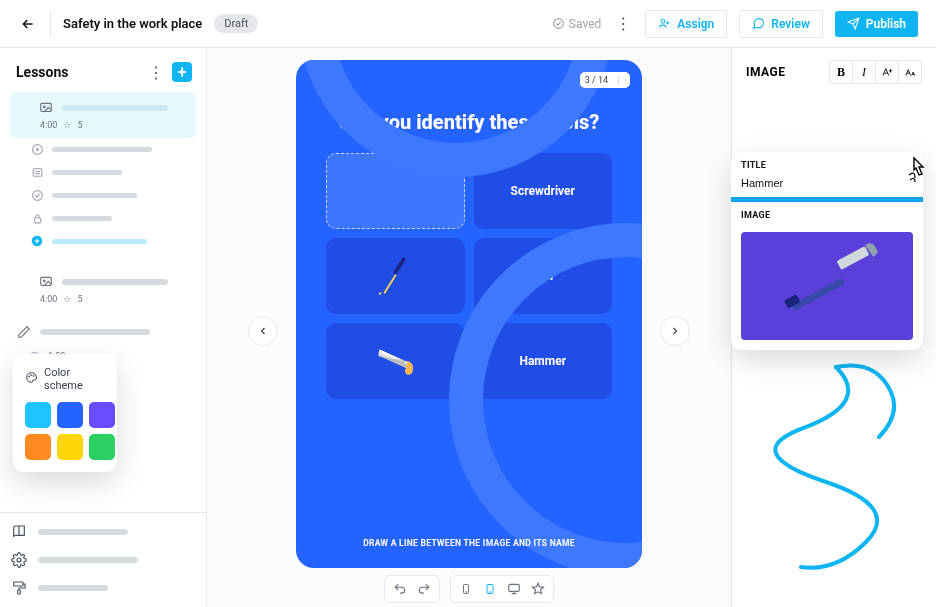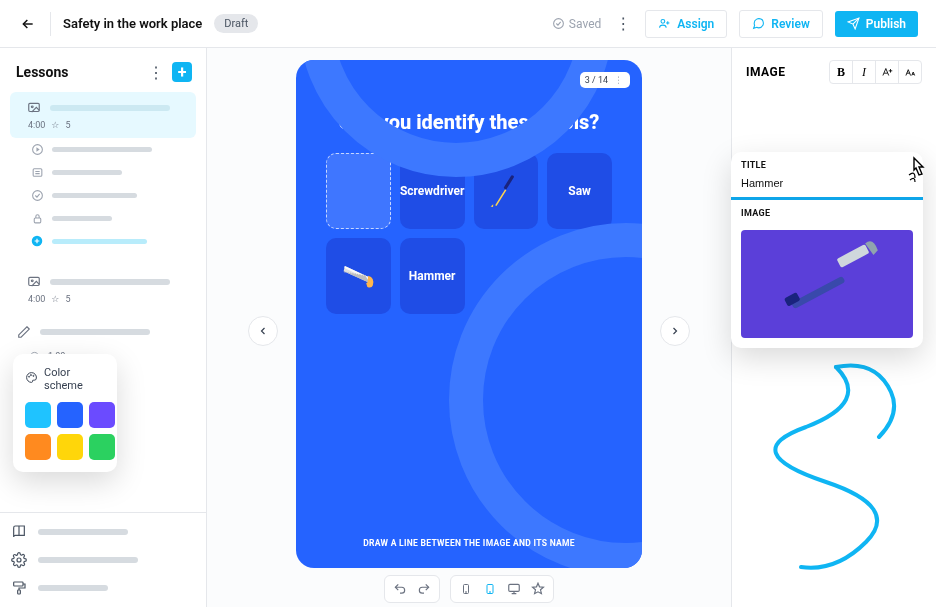--- a/index.html
+++ b/index.html
@@ -33,21 +33,21 @@
     .btn-publish { background: #0fb5f3; color: #fff; border: none; }
     
     .main { display:flex; height: calc(100% - 48px); }
     
     .sidebar { width: 207px; border-right: 1px solid #e5e7eb; display:flex; flex-direction:column; }
     .sidebar-head { display:flex; align-items:center; justify-content:space-between; padding: 14px 14px 10px 16px; gap: 24px; }
     .sidebar-head h3 { font-size: 14px; font-weight:700; color:#111; }
     .sidebar-head .actions { display:flex; align-items:center; gap:6px; }
     .add-btn { width:20px; height:20px; background:#0fb5f3; color:#fff; border-radius:4px; display:flex; align-items:center; justify-content:center; font-weight:bold; cursor:pointer; }
     .lesson-list { flex:1; padding: 0 10px; overflow:hidden; }
-    .lesson-card { background:#e6f9ff; border-radius:6px; padding: 8px 16px; margin-bottom:0; }
+    .lesson-card { background:#e6f9ff; border-radius:6px; padding: 8px 28px; margin-bottom:0; }
     .lesson-card.plain { background:transparent; }
     .lesson-row { display:flex; align-items:center; gap:8px; }
     .lesson-icon { width:16px; height:16px; color:#6b7280; display:flex; align-items:center; justify-content:center; flex-shrink:0; }
     .skel { height:6px; background:#cce9f2; border-radius:3px; }
     .skel.grey { background:#d6dbe0; }
     .lesson-meta { font-size: 9px; color:#6b7280; display:flex; gap:6px; align-items:center; margin-top:4px; padding-left:2px; }
     .sub-items { padding-left: 20px; margin-top:4px; display:flex; flex-direction:column; gap:9px; }
     .sub-item { display:flex; align-items:center; gap:8px; }
     .sub-icon { width:14px; height:14px; color:#9ca3af; flex-shrink:0; display:flex; align-items:center; justify-content:center; }
     .sub-skel { height:5px; background:#d6dbe0; border-radius:3px; flex:1; max-width:100px; }
@@ -58,21 +58,21 @@
     .sf-icon { width:18px; height:18px; color:#4b5563; display:flex; align-items:center; justify-content:center; }
     .sf-skel { height:6px; background:#d6dbe0; border-radius:3px; flex:1; max-width:90px; }
     
     .canvas { flex:1; background:#fbfcfd; position:relative; display:flex; align-items:flex-start; justify-content:center; padding-top:12px; }
     .slide-wrap { position:relative; }
     .slide { width: 346px; height: 508px; background:#2563ff; border-radius:18px; position:relative; overflow:hidden; color:#fff; }
     .slide-circles { position:absolute; inset:0; pointer-events:none; }
     .page-ind { position:absolute; top:12px; right:12px; display:flex; align-items:center; gap:4px; background:#fff; border-radius:5px; padding: 3px 5px; font-size:9px; color:#374151;margin-left:32px; }
     .page-ind .kb { color:#9ca3af; cursor:pointer; padding: 0 2px; }
     .slide-title { text-align:center; font-size:20px; font-weight:800; margin-top:50px; padding: 0 30px; line-height:1.25; }
-    .grid { display:grid; grid-template-columns: 1fr 1fr 1fr 1fr; gap:9px; padding: 18px 30px 0 30px; text-align: right; }
+    .grid { display:grid; grid-template-columns: 1fr 1fr; gap:9px; padding: 18px 30px 0 30px; text-align: right; }
     .tile { background:#1f4de6; border-radius:10px; height:76px; display:flex; align-items:center; justify-content:center; font-size:12px; font-weight:700; }
     .tile.drop { background: rgba(255,255,255,0.12); border: 1.5px dashed rgba(255,255,255,0.7); }
     .slide-hint { position:absolute; bottom:20px; left:0; right:0; text-align:center; font-size:8.5px; font-weight:700; letter-spacing:0.3px; }
     .nav-arrow { width:30px; height:30px; background:#fff; border:1px solid #e5e7eb; border-radius:50%; display:flex; align-items:center; justify-content:center; cursor:pointer; position:absolute; top: 256px; color:#374151; }
     .nav-arrow.left { left: -48px; }
     .nav-arrow.right { right: -48px; }
     .canvas-toolbar { position:absolute; bottom:4px; left:50%; transform:translateX(-50%); display:flex; gap:10px; align-items:center; }
     .ct-group { display:flex; gap:6px; border:1px solid #e5e7eb; border-radius:6px; padding:4px 6px; background:#fff; }
     .ct-btn { width:18px; height:18px; color:#6b7280; display:flex; align-items:center; justify-content:center; cursor:pointer; }
     .ct-btn.active { color:#0fb5f3; }
@@ -89,21 +89,21 @@
       position:absolute; left: 13px; top: 354px; width: 104px; background:#fff;
       border-radius:10px; box-shadow: 0 10px 30px rgba(0,0,0,0.15); padding:12px; z-index:20;
     }
     .color-panel .cp-head { display:flex; align-items:center; gap:6px; font-size:11px; color:#374151; margin-bottom:10px; }
     .color-grid { display:grid; grid-template-columns: repeat(3, 26px); gap:6px; }
     .color-sw { width:26px; height:26px; border-radius:5px; cursor:pointer; }
     .image-panel {
       position:absolute; right: 13px; top: 152px; width: 192px; background:#fff;
       border-radius:10px; box-shadow: 0 10px 30px rgba(0,0,0,0.15); padding:0; z-index:20; overflow:hidden;
     }
-    .ip-field { border-bottom:3px solid #0ea5e9; }
+    .ip-field { border-bottom:5px solid #0ea5e9; }
     .ip-label { font-size:9px; font-weight:700; padding: 8px 10px 2px 10px; letter-spacing:0.3px; color:#111; display:block; }
     .ip-input { width:100%; border:none; outline:none; font-size:11px; padding: 0 10px 8px 10px; color:#111; }
     .ip-image { margin:10px; height:108px; background:#5b3fd9; border-radius:4px; display:flex; align-items:center; justify-content:center; }
     .cursor-icon { position:absolute; right: 6px; top: 156px; z-index:22; font-size:22px; }
     .squiggle { position:absolute; right: 0; top: 362px; width: 190px; height: 220px; pointer-events:none; z-index:5; }
     
     .tool-svg { width:60%; height:60%; }
   </style>
 </head>
 <body>

